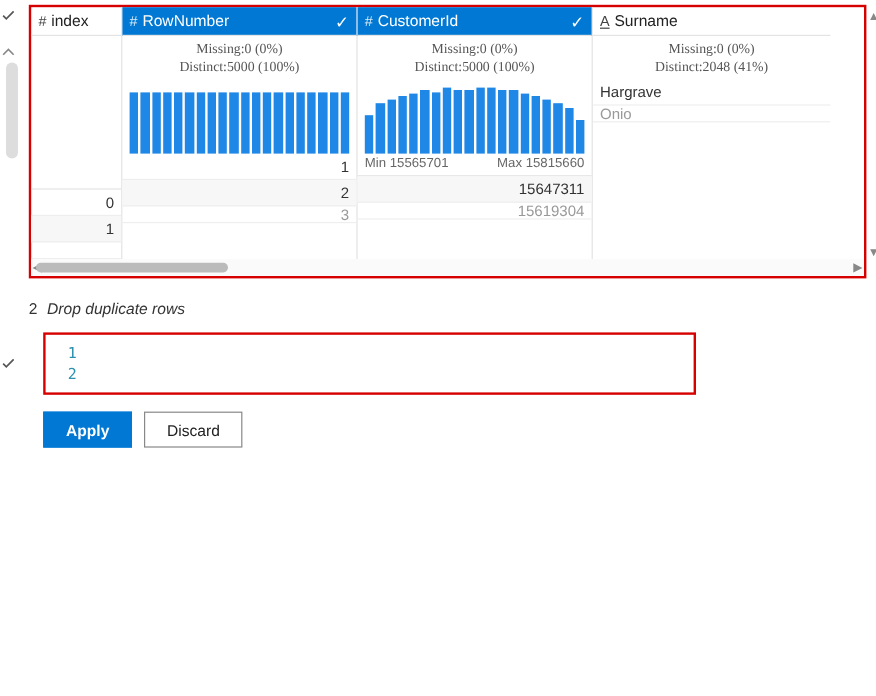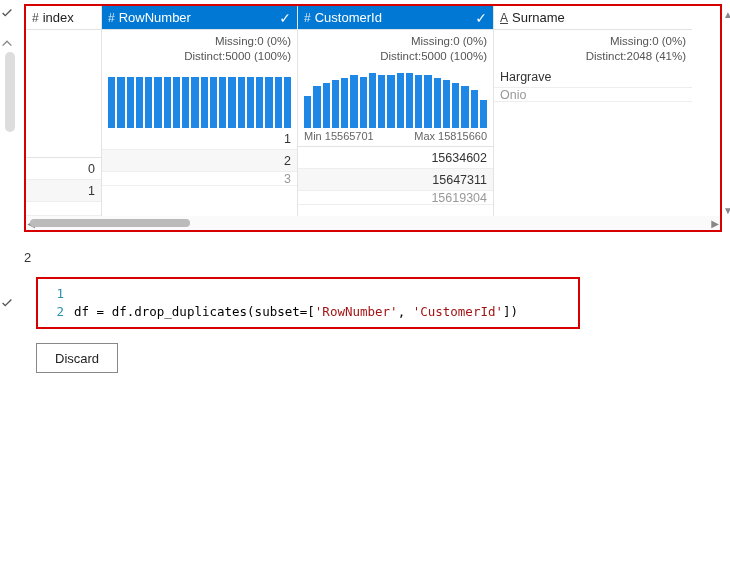--- a/index.html
+++ b/index.html
@@ -66,21 +66,21 @@
     background: #0078d4;
     color: #fff;
   }
   .head .typeicon { opacity: .85; font-size: 12px; }
   .head.sel .checkmark { margin-left:auto; font-size:14px; }
   .stats {
     padding: 4px 6px 2px 6px;
     font-size: 11.5px;
     color: #555;
   }
-  .stats .row { display:flex; justify-content:flex-end; line-height:15px; }
+  .stats .row { display:flex; justify-content:center; line-height:15px;font-family:Liberation Serif, serif; }
   .stats .row .lab { color:#555; }
   .stats .row .val { color:#555; }
   .histo {
     height: 62px;
     display:flex; align-items:flex-end;
     gap:2px;
     padding: 4px 6px 0 6px;
   }
   .histo .bar {
     flex:1;
@@ -315,21 +315,20 @@
             <div class="bar" style="height:82%"></div>
             <div class="bar" style="height:78%"></div>
             <div class="bar" style="height:72%"></div>
             <div class="bar" style="height:66%"></div>
             <div class="bar" style="height:48%"></div>
         </div>
         <div class="minmax">
           <span>Min 15565701</span>
           <span>Max 15815660</span>
         </div>
-        <div class="cell num">15634602</div>
         <div class="cell num alt">15647311</div>
         <div class="cell num cut">15619304</div>
       </div>
 
       <div class="col c3">
         <div class="head">
           <span class="typeicon" style="text-decoration:underline;">A</span>
           <span>Surname</span>
         </div>
         <div class="stats">
@@ -354,35 +353,34 @@
     </div>
     <div class="vscroll">
       <span class="up">▲</span>
       <span class="dn">▼</span>
     </div>
   </div>
 
   
   <div class="step">
     <span class="num">2</span>
+    <span class="title">Drop duplicate rows</span>
   </div>
 
   
   <div class="codebox">
     <div class="codeline">
       <span class="ln">1</span>
     </div>
     <div class="codeline">
       <span class="ln">2</span>
-      <span>
-        <span class="c-kw">df = df.drop_duplicates(subset=[</span><span class="c-str">'RowNumber'</span><span class="c-kw">, </span><span class="c-str">'CustomerId'</span><span class="c-kw">])</span>
-      </span>
     </div>
   </div>
 
   
 
   
   <div class="btnbar">
+    <div class="btn primary">Apply</div>
     <div class="btn">Discard</div>
   </div>
 
 </div>
 
 </body></html>

